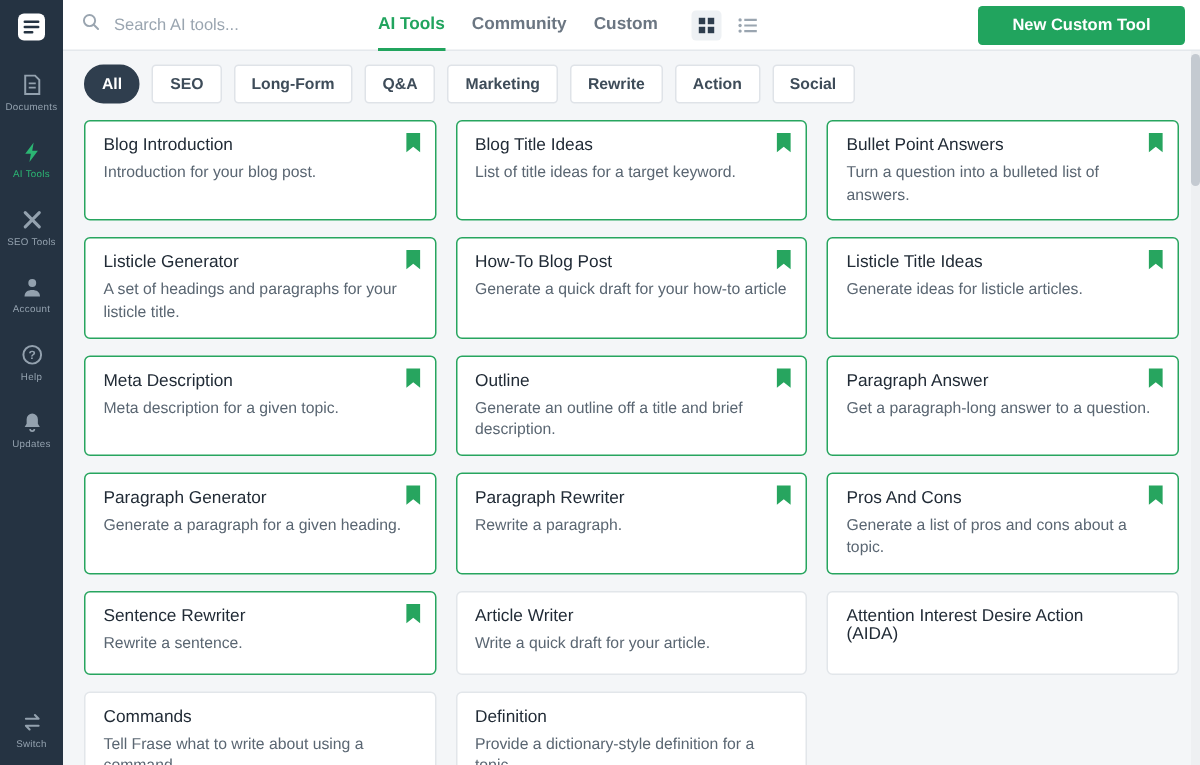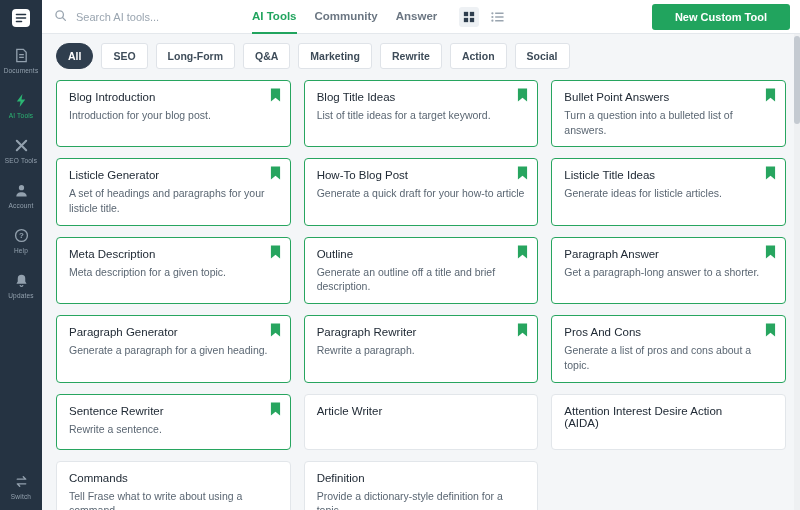--- a/index.html
+++ b/index.html
@@ -173,21 +173,21 @@
         <span><svg width="13" height="13" viewBox="0 0 16 16">
               <circle cx="7" cy="7" r="4.6" fill="none" stroke="#9aa5b0" stroke-width="1.6"></circle>
               <path d="M10.5 10.5 14 14" stroke="#9aa5b0" stroke-width="1.6" stroke-linecap="round"></path>
             </svg></span>
         <input type="text" placeholder="Search AI tools..." style="">
       </div>
 
       <div class="tabs">
         <div class="tab active">AI Tools</div>
         <div class="tab">Community</div>
-        <div class="tab">Answer</div>
+        <div class="tab">Custom</div>
       </div>
 
       <div class="view-toggles">
         <div class="view-toggle active">
           <svg width="12" height="12" viewBox="0 0 14 14">
               <rect x="1" y="1" width="5" height="5" fill="#2f3e4e"></rect>
               <rect x="8" y="1" width="5" height="5" fill="#2f3e4e"></rect>
               <rect x="1" y="8" width="5" height="5" fill="#2f3e4e"></rect>
               <rect x="8" y="8" width="5" height="5" fill="#2f3e4e"></rect>
             </svg>
@@ -282,21 +282,21 @@
                 <path d="M1 0h10v14L6 10 1 14z" fill="currentColor"></path>
               </svg></span>
           <p class="card-desc">Generate an outline off a title and brief description.</p>
         </div>
 
         <div class="card bookmarked">
           <h3 class="card-title">Paragraph Answer</h3>
           <span class="bookmark"><svg width="11" height="14" viewBox="0 0 12 14">
                 <path d="M1 0h10v14L6 10 1 14z" fill="currentColor"></path>
               </svg></span>
-          <p class="card-desc">Get a paragraph-long answer to a shorter.</p>
+          <p class="card-desc">Get a paragraph-long answer to a question.</p>
         </div>
 
 
         <div class="card bookmarked">
           <h3 class="card-title">Paragraph Generator</h3>
           <span class="bookmark"><svg width="11" height="14" viewBox="0 0 12 14">
                 <path d="M1 0h10v14L6 10 1 14z" fill="currentColor"></path>
               </svg></span>
           <p class="card-desc">Generate a paragraph for a given heading.</p>
         </div>
@@ -320,20 +320,21 @@
         <div class="card bookmarked">
           <h3 class="card-title">Sentence Rewriter</h3>
           <span class="bookmark"><svg width="11" height="14" viewBox="0 0 12 14">
                 <path d="M1 0h10v14L6 10 1 14z" fill="currentColor"></path>
               </svg></span>
           <p class="card-desc">Rewrite a sentence.</p>
         </div>
 
         <div class="card">
           <h3 class="card-title">Article Writer</h3>
+          <p class="card-desc">Write a quick draft for your article.</p>
         </div>
 
         <div class="card">
           <h3 class="card-title">Attention Interest Desire Action (AIDA)</h3>
 
         </div>
 
         <div class="card">
           <h3 class="card-title">Commands</h3>
           <p class="card-desc">Tell Frase what to write about using a command.</p>

